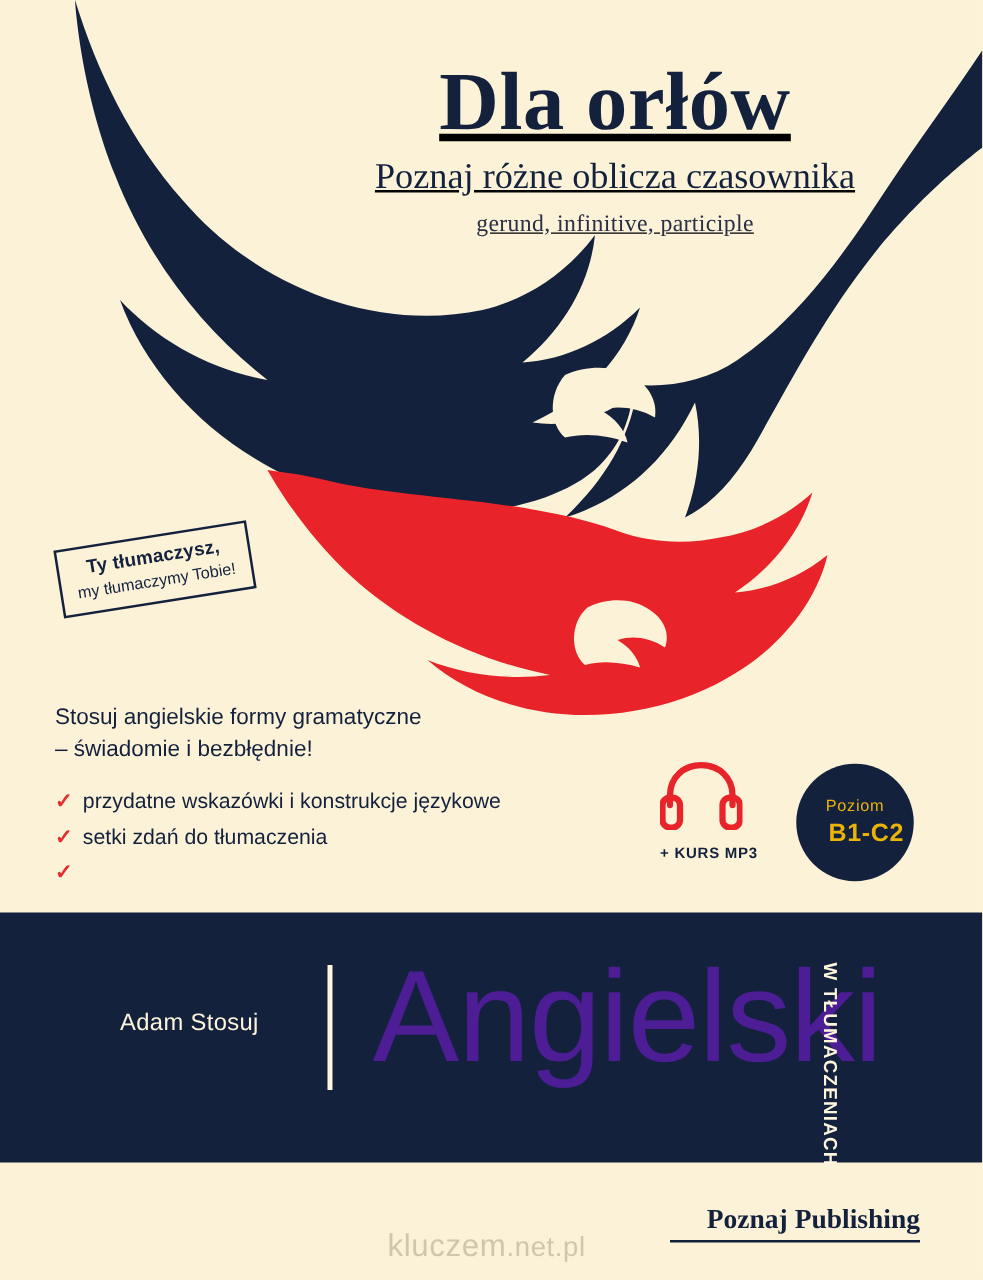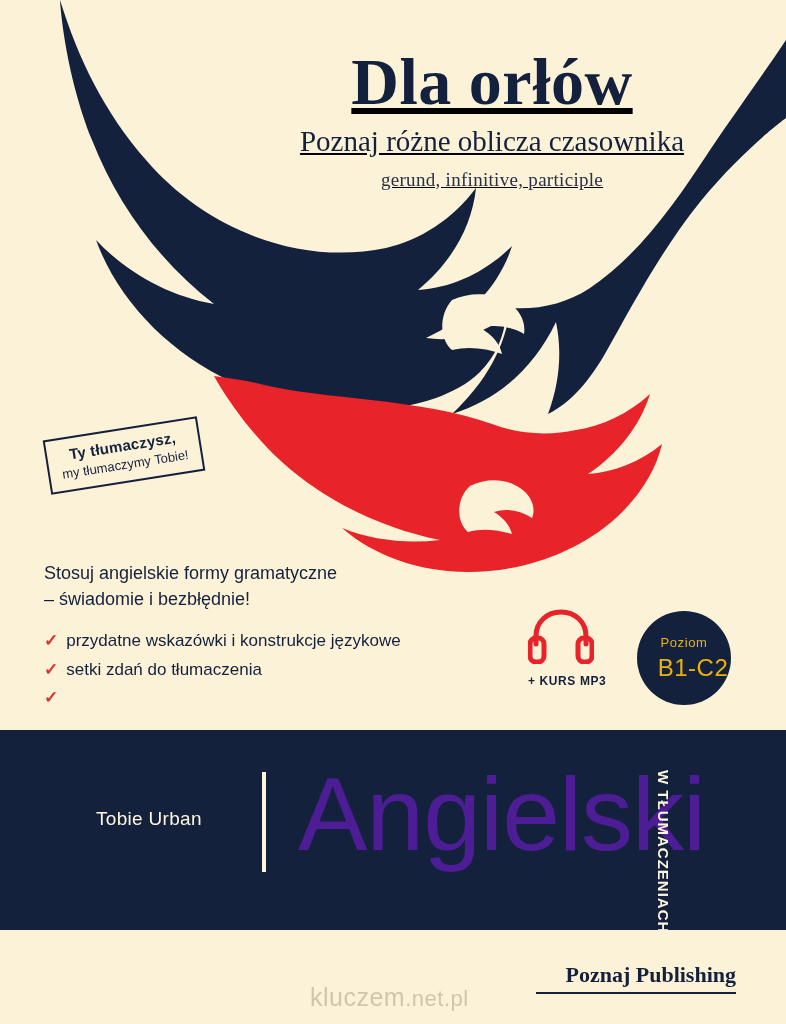--- a/index.html
+++ b/index.html
@@ -141,22 +141,22 @@
     align-items: center;
     justify-content: center;
     z-index: 5;
   }
   .level-word {
     font-size: 13px;
     letter-spacing: 0.6px;
     margin-bottom: 4px;
   }
   .level-value {
-    font-size: 24px;
-    font-weight: normal;
+    font-size: 20px;
+    font-weight: bold;
     letter-spacing: 0.5px;
     margin-left: 18px;
   }
 
   
   .band {
     position: absolute;
     left: 0; top: 730px;
     width: 786px; height: 200px;
     background: #14213d;
@@ -324,21 +324,21 @@
     </svg>
     <div class="mp3-label">+ KURS MP3</div>
   </div>
 
   <div class="level">
     <div class="level-word">Poziom</div>
     <div class="level-value">B1-C2</div>
   </div>
 
   <div class="band"></div>
-  <div class="author">Tobie Urban</div>
+  <div class="author">Adam Stosuj</div>
   <div class="divider"></div>
   <div class="brandword">Angielski</div>
   <div class="vertical-tag">W TŁUMACZENIACH</div>
 
   <div class="publisher-rule"></div>
   <div class="publisher">Poznaj Publishing</div>
 
   <div class="watermark">
     <span>kluczem</span><small>.net.pl</small>
   </div>

